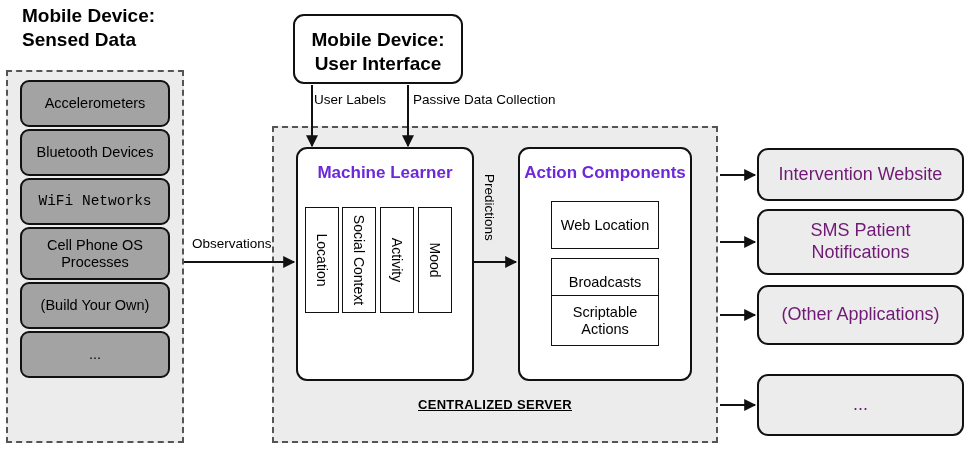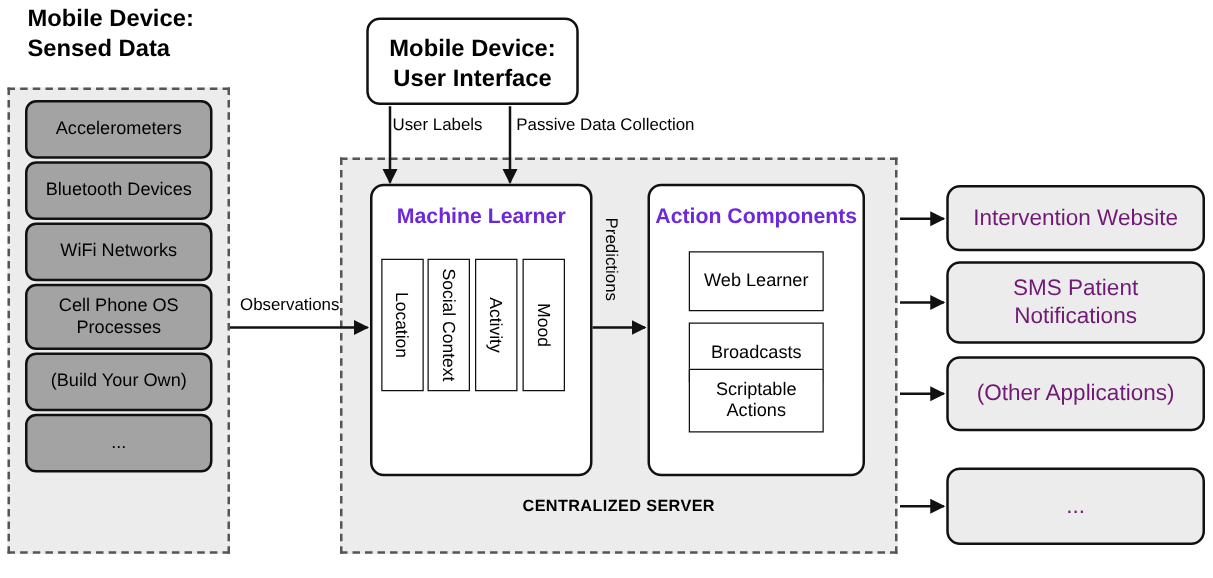--- a/index.html
+++ b/index.html
@@ -166,36 +166,36 @@
 
   <div class="heading" style="left:22px; top:4px;">
     <div>Mobile Device:</div>
     <div>Sensed Data</div>
   </div>
 
   <div class="region" style="left:6px; top:70px; width:178px; height:373px;"></div>
 
   <div class="sensor-box" style="left:20px; top:80px; width:150px; height:47px;">Accelerometers</div>
   <div class="sensor-box" style="left:20px; top:129px; width:150px; height:47px;">Bluetooth Devices</div>
-  <div class="sensor-box" style="left:20px; top:178px; width:150px; height:47px;">WiFi Networks</div>
+  <div class="sensor-box" style="left:20px; top:178px; width:150px; height:47px;font-family:Liberation Mono, monospace;">WiFi Networks</div>
   <div class="sensor-box" style="left:20px; top:227px; width:150px; height:53px;">Cell Phone OS Processes</div>
   <div class="sensor-box" style="left:20px; top:282px; width:150px; height:47px;">(Build Your Own)</div>
   <div class="sensor-box" style="left:20px; top:331px; width:150px; height:47px;">...</div>
 
 
   <div class="big-box" style="left:293px; top:14px; width:170px; height:70px;">
     <div class="ui-box-title">
       <div>Mobile Device:</div>
       <div>User Interface</div>
     </div>
   </div>
 
   <div class="region" style="left:272px; top:126px; width:446px; height:317px;"></div>
 
-  <div class="region-label" style="left:272px; top:397px; width:446px;">CENTRALIZED SERVER</div>
+  <div class="region-label" style="left:272px; top:397px; width:446px;text-decoration:underline;">CENTRALIZED SERVER</div>
 
   <div class="big-box" style="left:296px; top:147px; width:178px; height:234px;">
     <div class="big-box-title" style="top:14px;">Machine Learner</div>
   </div>
 
   <div class="vbox" style="left:305px; top:207px; width:34px; height:106px;">
     <span>Location</span>
   </div>
   <div class="vbox" style="left:342px; top:207px; width:34px; height:106px;">
     <span>Social Context</span>
@@ -204,21 +204,21 @@
     <span>Activity</span>
   </div>
   <div class="vbox" style="left:418px; top:207px; width:34px; height:106px;">
     <span>Mood</span>
   </div>
 
   <div class="big-box" style="left:518px; top:147px; width:174px; height:234px;">
     <div class="big-box-title" style="top:14px;">Action Components</div>
   </div>
 
-  <div class="abox" style="left:551px; top:201px; width:108px; height:48px;">Web Learner</div>
+  <div class="abox" style="left:551px; top:201px; width:108px; height:48px;">Web Location</div>
   <div class="abox" style="left:551px; top:258px; width:108px; height:48px;">Broadcasts</div>
   <div class="abox" style="left:551px; top:295px; width:108px; height:51px;">Scriptable Actions</div>
 
   <div class="out-box" style="left:757px; top:148px; width:207px; height:53px;">Intervention Website</div>
   <div class="out-box" style="left:757px; top:209px; width:207px; height:66px;">SMS Patient Notifications</div>
   <div class="out-box" style="left:757px; top:285px; width:207px; height:60px;">(Other Applications)</div>
   <div class="out-box" style="left:757px; top:374px; width:207px; height:62px;">...</div>
 
   <div class="conn-label" style="left:314px; top:92px;">User Labels</div>
   <div class="conn-label" style="left:413px; top:92px;">Passive Data Collection</div>

